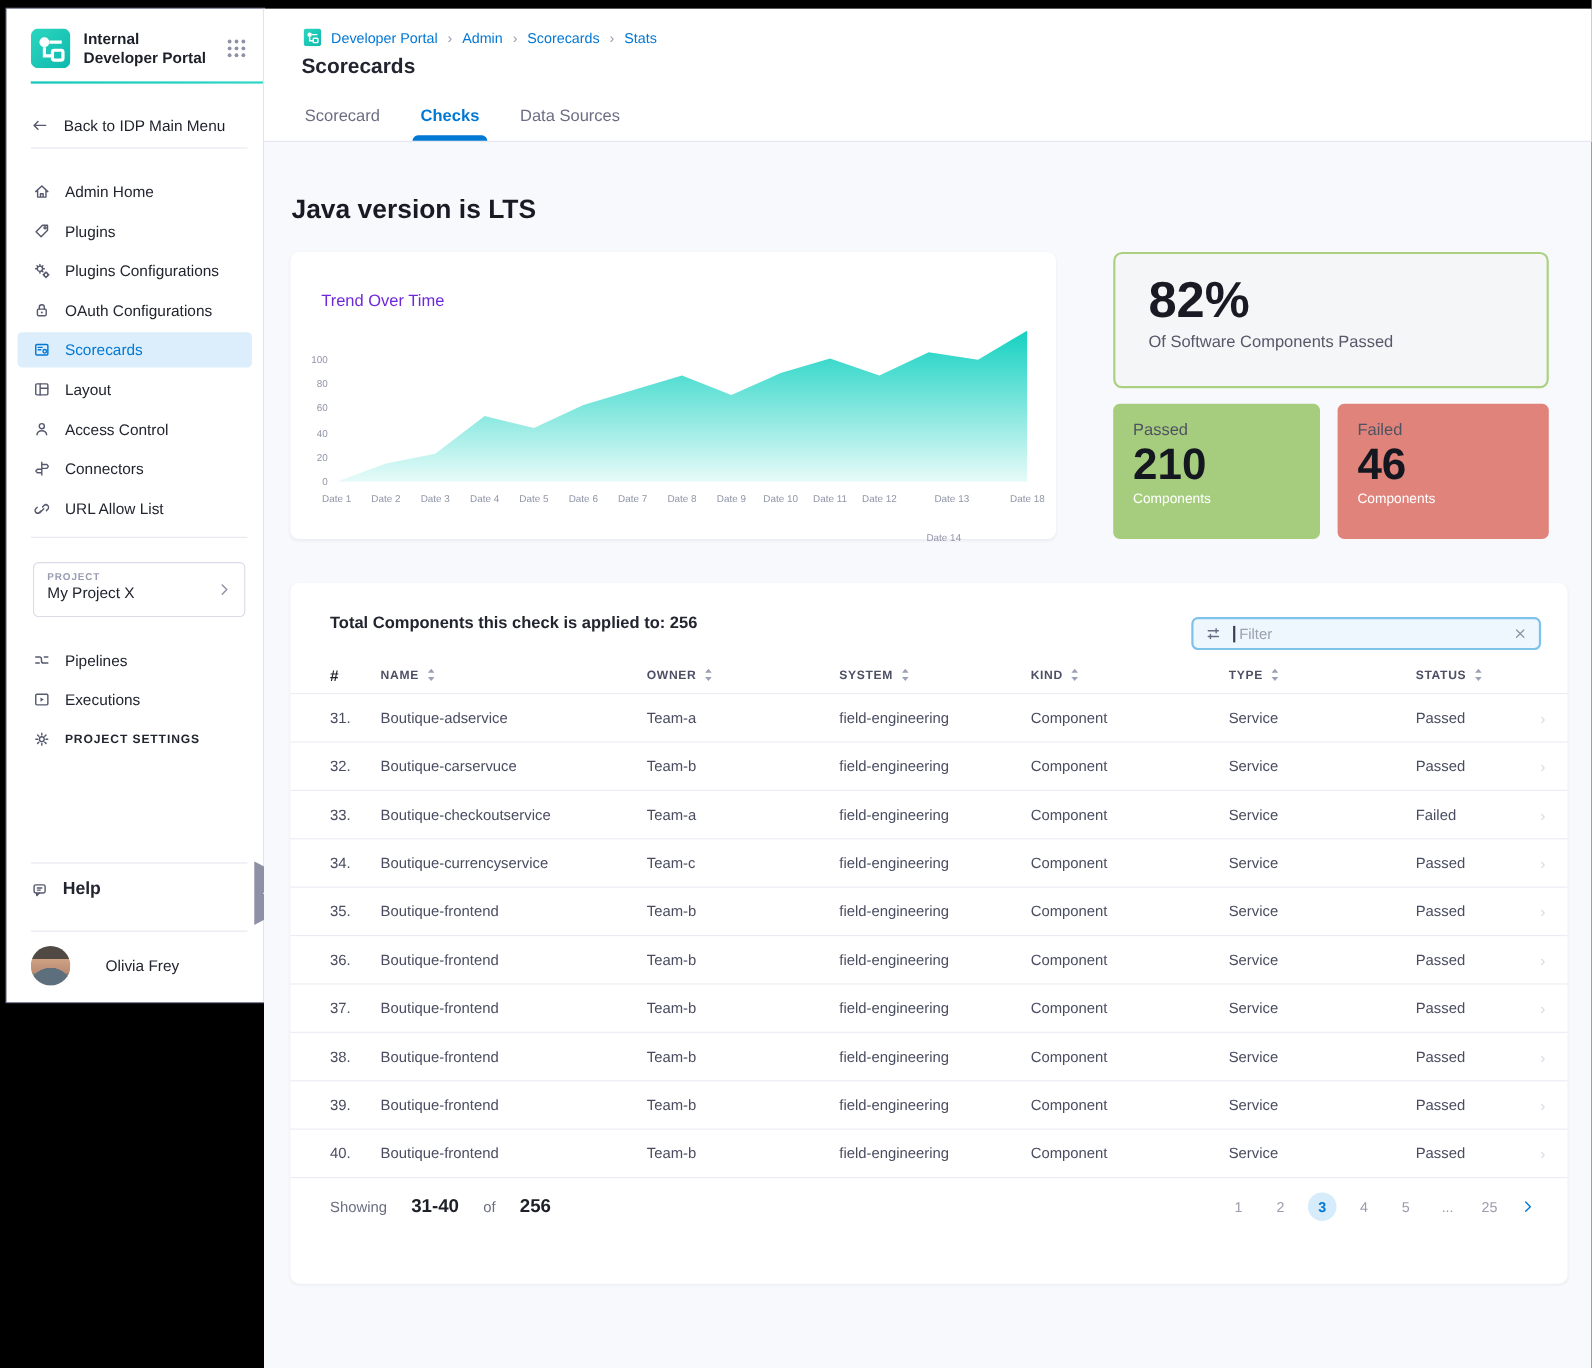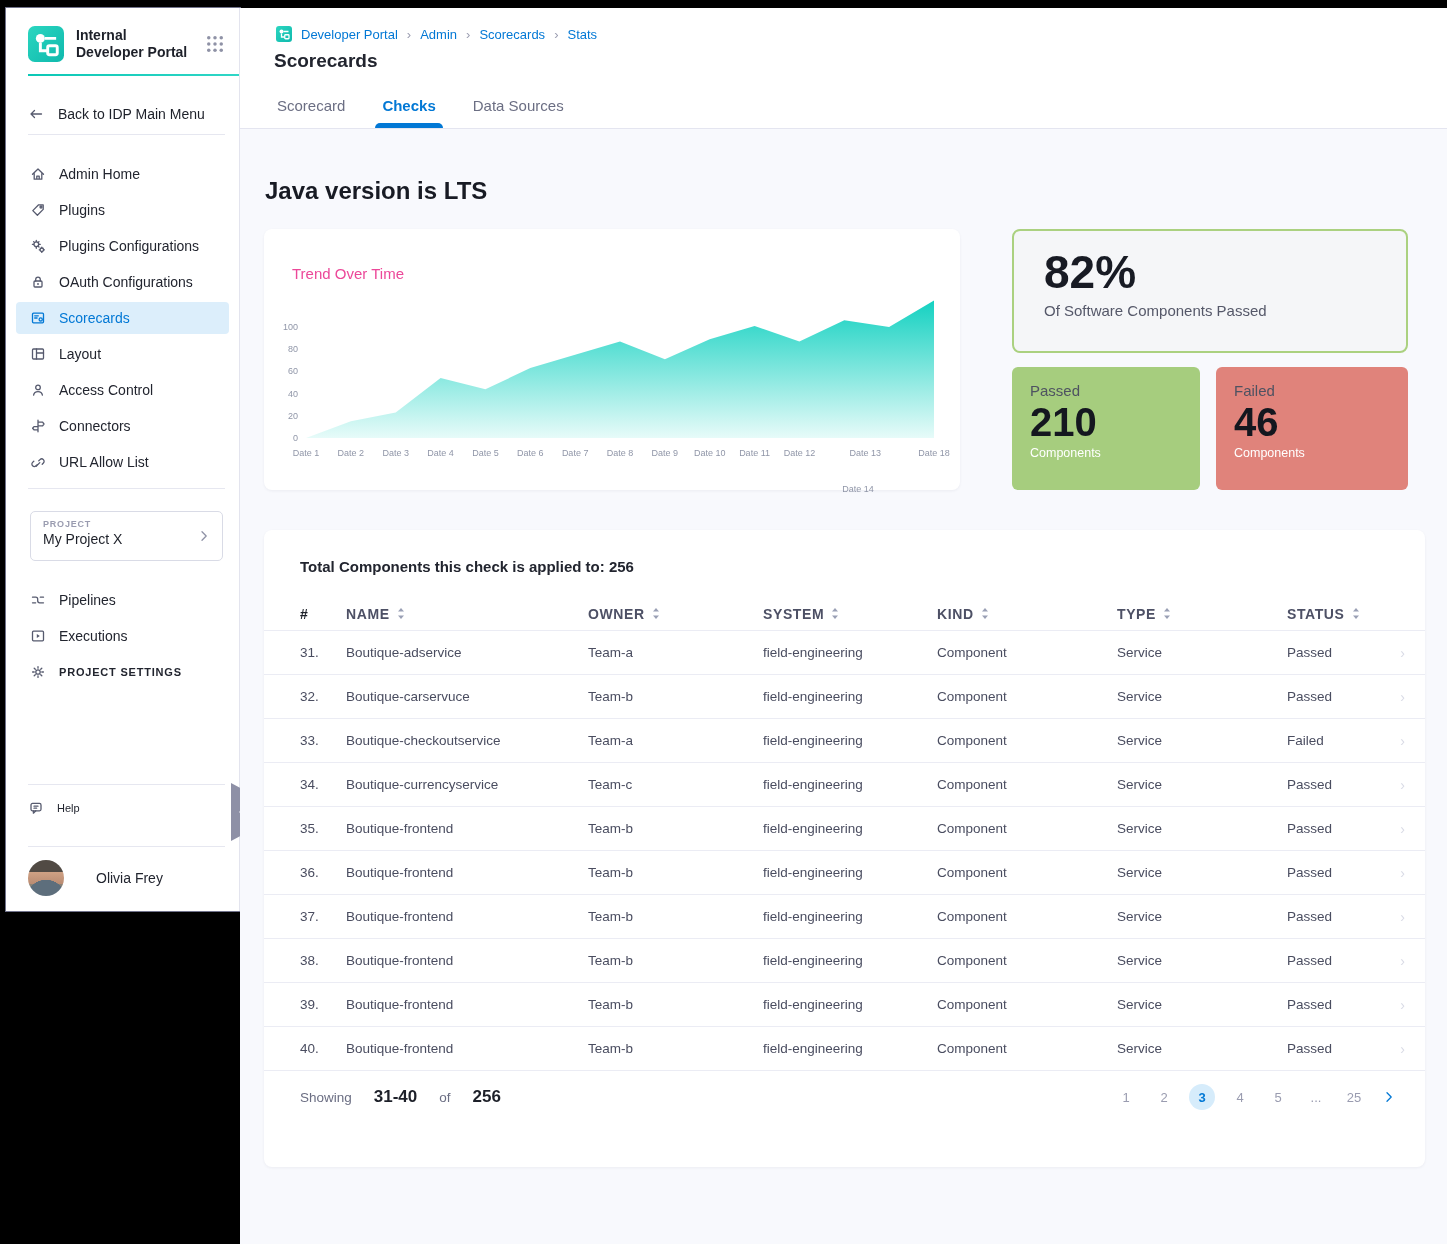--- a/index.html
+++ b/index.html
@@ -25,21 +25,21 @@
               font-size:14px; color:#22252f; border-radius:4px; cursor:pointer; }
   .nav-item .ic { width:16px; height:16px; color:#565a6e; display:flex; }
   .nav-item.active { background:#dceefb; color:#0278d5; }
   .nav-item.active .ic { color:#0278d5; }
   .nav-item.caps { font-size:11px; font-weight:700; letter-spacing:.8px; }
   .proj-card { position:absolute; left:24px; right:16px; top:503px; height:50px; border:1px solid #d9dbe6; border-radius:5px;
                background:#fff; padding:7px 12px; cursor:pointer; }
   .proj-eyebrow { font-size:9px; letter-spacing:.8px; color:#9a9cb0; font-weight:700; }
   .proj-name { font-size:14px; color:#1d2029; margin-top:2px; }
   .proj-chev { position:absolute; right:10px; top:16px; width:16px; height:16px; color:#8f92a6; }
-  .sb-bottom-row { position:absolute; left:22px; display:flex; align-items:center; gap:13px; font-size:11px; cursor:pointer; }
+  .sb-bottom-row { position:absolute; left:22px; display:flex; align-items:center; gap:13px; font-size:16px; cursor:pointer;font-weight:bold; }
   .sb-bottom-row .ic { width:16px; height:16px; color:#565a6e; display:flex; }
   .sb-user { position:absolute; left:22px; top:852px; display:flex; align-items:center; gap:32px; font-size:14px; cursor:pointer; }
   .avatar { width:36px; height:36px; border-radius:50%;
             background:
               radial-gradient(circle at 50% 110%, #5d6e7c 0 45%, transparent 46%),
               linear-gradient(180deg,#514a44 0%,#514a44 34%,#cfa184 34%,#b98b72 68%,#8a8276 68%,#717d88 100%); }
   .collapse-handle { position:absolute; left:231px; top:783px; width:24px; height:58px; background:#8e90a6;
                      clip-path:polygon(0 0,100% 22%,100% 78%,0 100%); cursor:pointer; }
   .collapse-handle::after { content:""; position:absolute; left:8px; top:21px; border:8px solid transparent;
                             border-right:10px solid #fff; border-left:none; }
@@ -58,21 +58,21 @@
   .tab.active { color:#0278d5; font-weight:700; }
   .tab.active::after { content:""; position:absolute; left:-7px; right:-7px; bottom:0; height:5px; background:#0278d5;
                        border-radius:5px 5px 0 0; }
 
   .content { position:absolute; top:121px; left:0; right:0; bottom:0; }
   .check-heading { position:absolute; top:48px; left:25px; font-size:24px; font-weight:700; color:#181b24; }
 
   
   .chart-card { position:absolute; left:24px; top:100px; width:696px; height:261px; background:#fff; border-radius:8px;
                 box-shadow:0 1px 3px rgba(40,41,61,.06); }
-  .chart-title { position:absolute; left:28px; top:36px; font-size:15px; color:#ec4899; }
+  .chart-title { position:absolute; left:28px; top:36px; font-size:15px; color:#6d28d9; }
   .chart-area { position:absolute; left:42px; top:68px; width:628px; height:143px; }
   .ytick { position:absolute; left:0; width:34px; text-align:right; font-size:9px; color:#9096a8; }
   .xlabel { position:absolute; width:60px; text-align:center; top:219px; font-size:9px; color:#9096a8; }
 
   
   .pct-card { position:absolute; left:772px; top:100px; width:396px; height:124px; background:#f5f6f8;
               border:2px solid #abd180; border-radius:8px; padding:16px 30px; }
   .pct-value { font-size:46px; font-weight:700; color:#181b24; line-height:1.1; }
   .pct-caption { font-size:15px; color:#555869; margin-top:4px; }
   .mini-card { position:absolute; top:238px; height:123px; border-radius:6px; padding:15px 18px; }
@@ -88,21 +88,21 @@
   .table-title { margin-left:36px; font-size:15px; font-weight:700; color:#22252f; }
   .filter-box { position:absolute; top:31px; right:24px; width:318px; height:30px; background:#edf7fd;
                 border:2px solid #7ec2ea; border-radius:6px; display:flex; align-items:center; padding:0 10px; gap:10px; }
   .filter-box .ic { width:16px; height:16px; color:#6b6e83; display:flex; cursor:pointer; }
   .filter-cursor { width:1.5px; height:15px; background:#3b3e52; }
   .filter-ph { flex:1; font-size:13.5px; color:#9aa0ae; margin-left:-6px; }
   .filter-x { width:14px; height:14px; color:#8f92a6; display:flex; cursor:pointer; }
   .trow { display:grid; grid-template-columns:46px 242px 175px 174px 180px 170px 1fr; align-items:center;
           padding-left:36px; border-bottom:1px solid #ebecf4; }
   .thead-row { height:34px; margin-top:22px; }
-  .th { font-size:14px; font-weight:700; letter-spacing:.6px; color:#4d5065; display:flex; align-items:center; gap:7px; }
+  .th { font-size:11px; font-weight:700; letter-spacing:.6px; color:#4d5065; display:flex; align-items:center; gap:7px; }
   .th.hash { font-size:14px; color:#1d2029; }
   .sort { display:flex; cursor:pointer; }
   .body-row { height:44px; font-size:13.5px; color:#4a4d60; position:relative; cursor:pointer; }
   .row-chev { position:absolute; right:20px; color:#d9dbe6; font-size:14px; }
   .pg-row { display:flex; align-items:center; height:52px; padding:0 28px 0 36px; }
   .pg-showing { display:flex; align-items:baseline; gap:22px; font-size:13.5px; color:#6b6e83; }
   .pg-strong { font-size:17px; font-weight:700; color:#1d2029; }
   .pages { margin-left:auto; display:flex; align-items:center; gap:12px; }
   .page-num { min-width:26px; height:26px; display:flex; align-items:center; justify-content:center;
               font-size:13px; color:#9a9cb0; border-radius:50%; cursor:pointer; }
@@ -368,20 +368,34 @@
       <div class="mini-caption">Components</div>
     </div>
     <div class="mini-card failed">
       <div class="mini-label">Failed</div>
       <div class="mini-value">46</div>
       <div class="mini-caption">Components</div>
     </div>
 
     <div class="table-card">
       <div class="table-title">Total Components this check is applied to: 256</div>
+      <div class="filter-box">
+        <span class="ic">
+            <svg width="100%" height="100%" viewBox="0 0 16 16" fill="none" stroke="currentColor" stroke-width="1.3" stroke-linecap="round" stroke-linejoin="round">
+              <path d="M3.4 5.4h9.2 M10.6 3.6v3.6 M3.4 10.6h9.2 M5.4 8.8v3.6"></path>
+            </svg>
+          </span>
+        <span class="filter-cursor"></span>
+        <span class="filter-ph">Filter</span>
+        <span class="filter-x">
+            <svg width="100%" height="100%" viewBox="0 0 16 16" fill="none" stroke="currentColor" stroke-width="1.3" stroke-linecap="round" stroke-linejoin="round">
+              <path d="M4.2 4.2l7.6 7.6 M11.8 4.2l-7.6 7.6"></path>
+            </svg>
+          </span>
+      </div>
       <div class="trow thead-row" id="theadRow">
           <div class="th hash">
             <span>#</span>
           </div>
           <div class="th">
             <span>NAME</span>
             <span class="sort">
               <svg width="8" height="13" viewBox="0 0 8 13">
                 <path d="M4 1 7 4.6H1Z" fill="#9aa0b5"></path>
                 <path d="M4 12 1 8.4h6Z" fill="#9aa0b5"></path>

